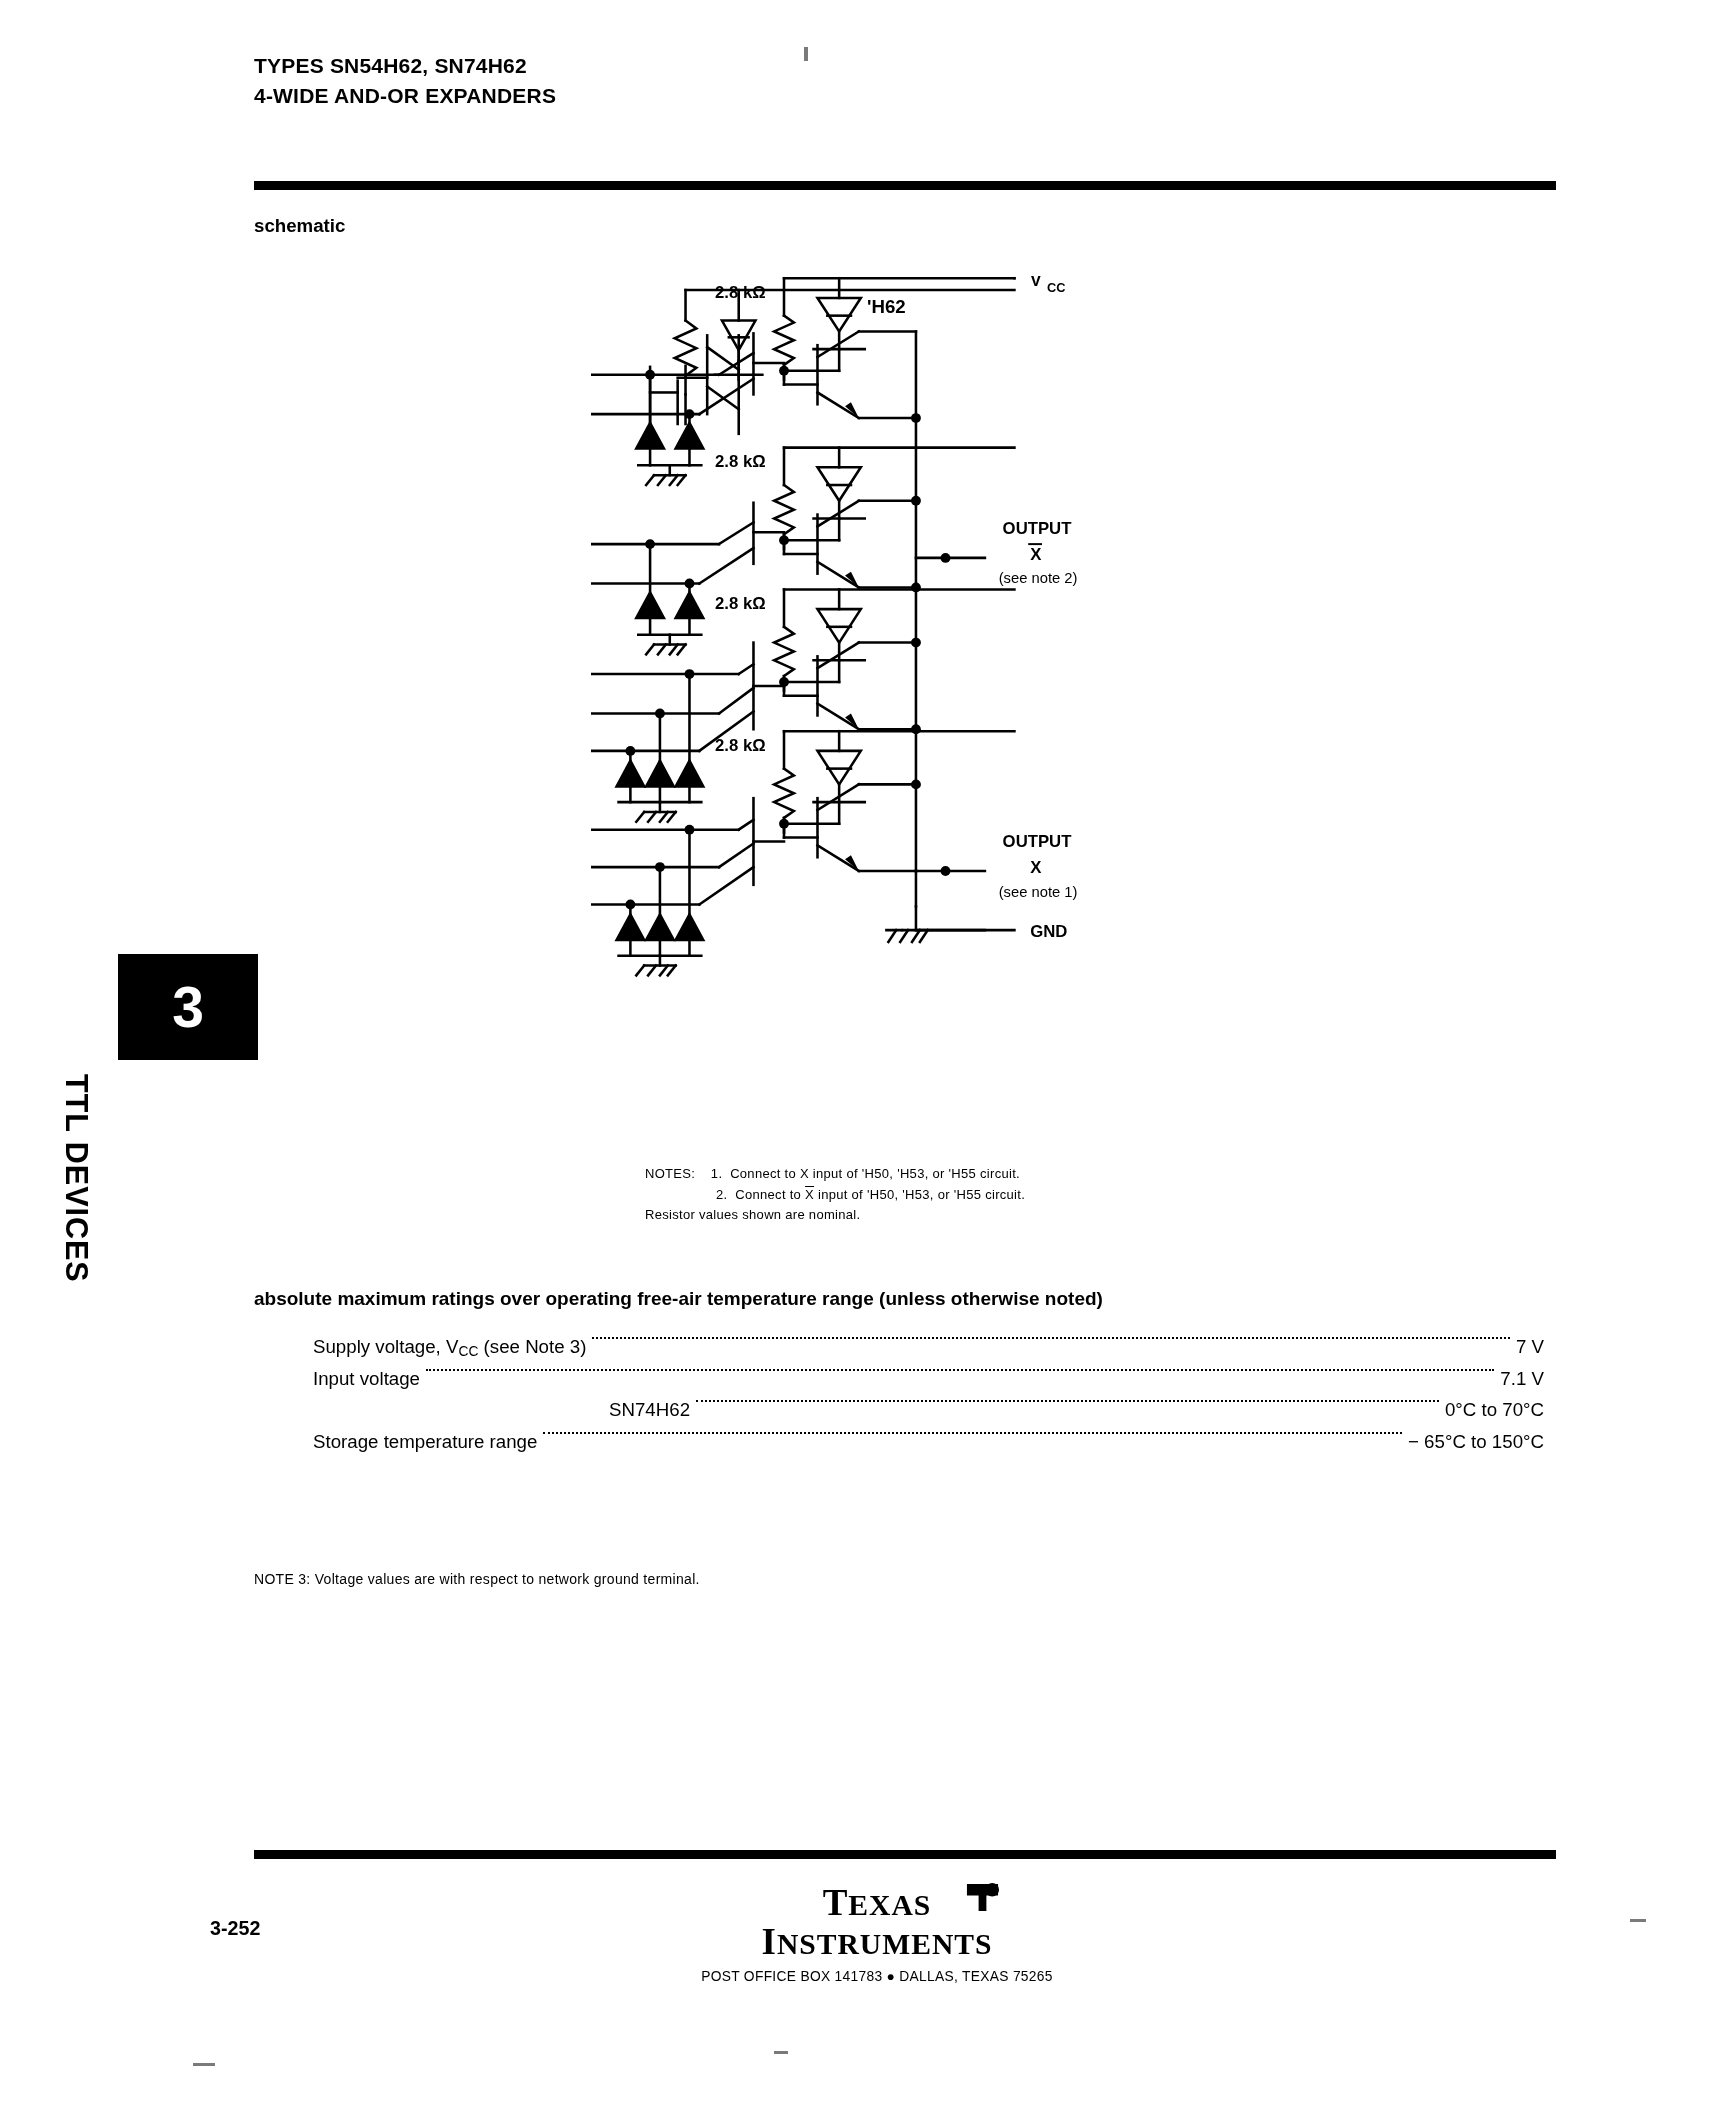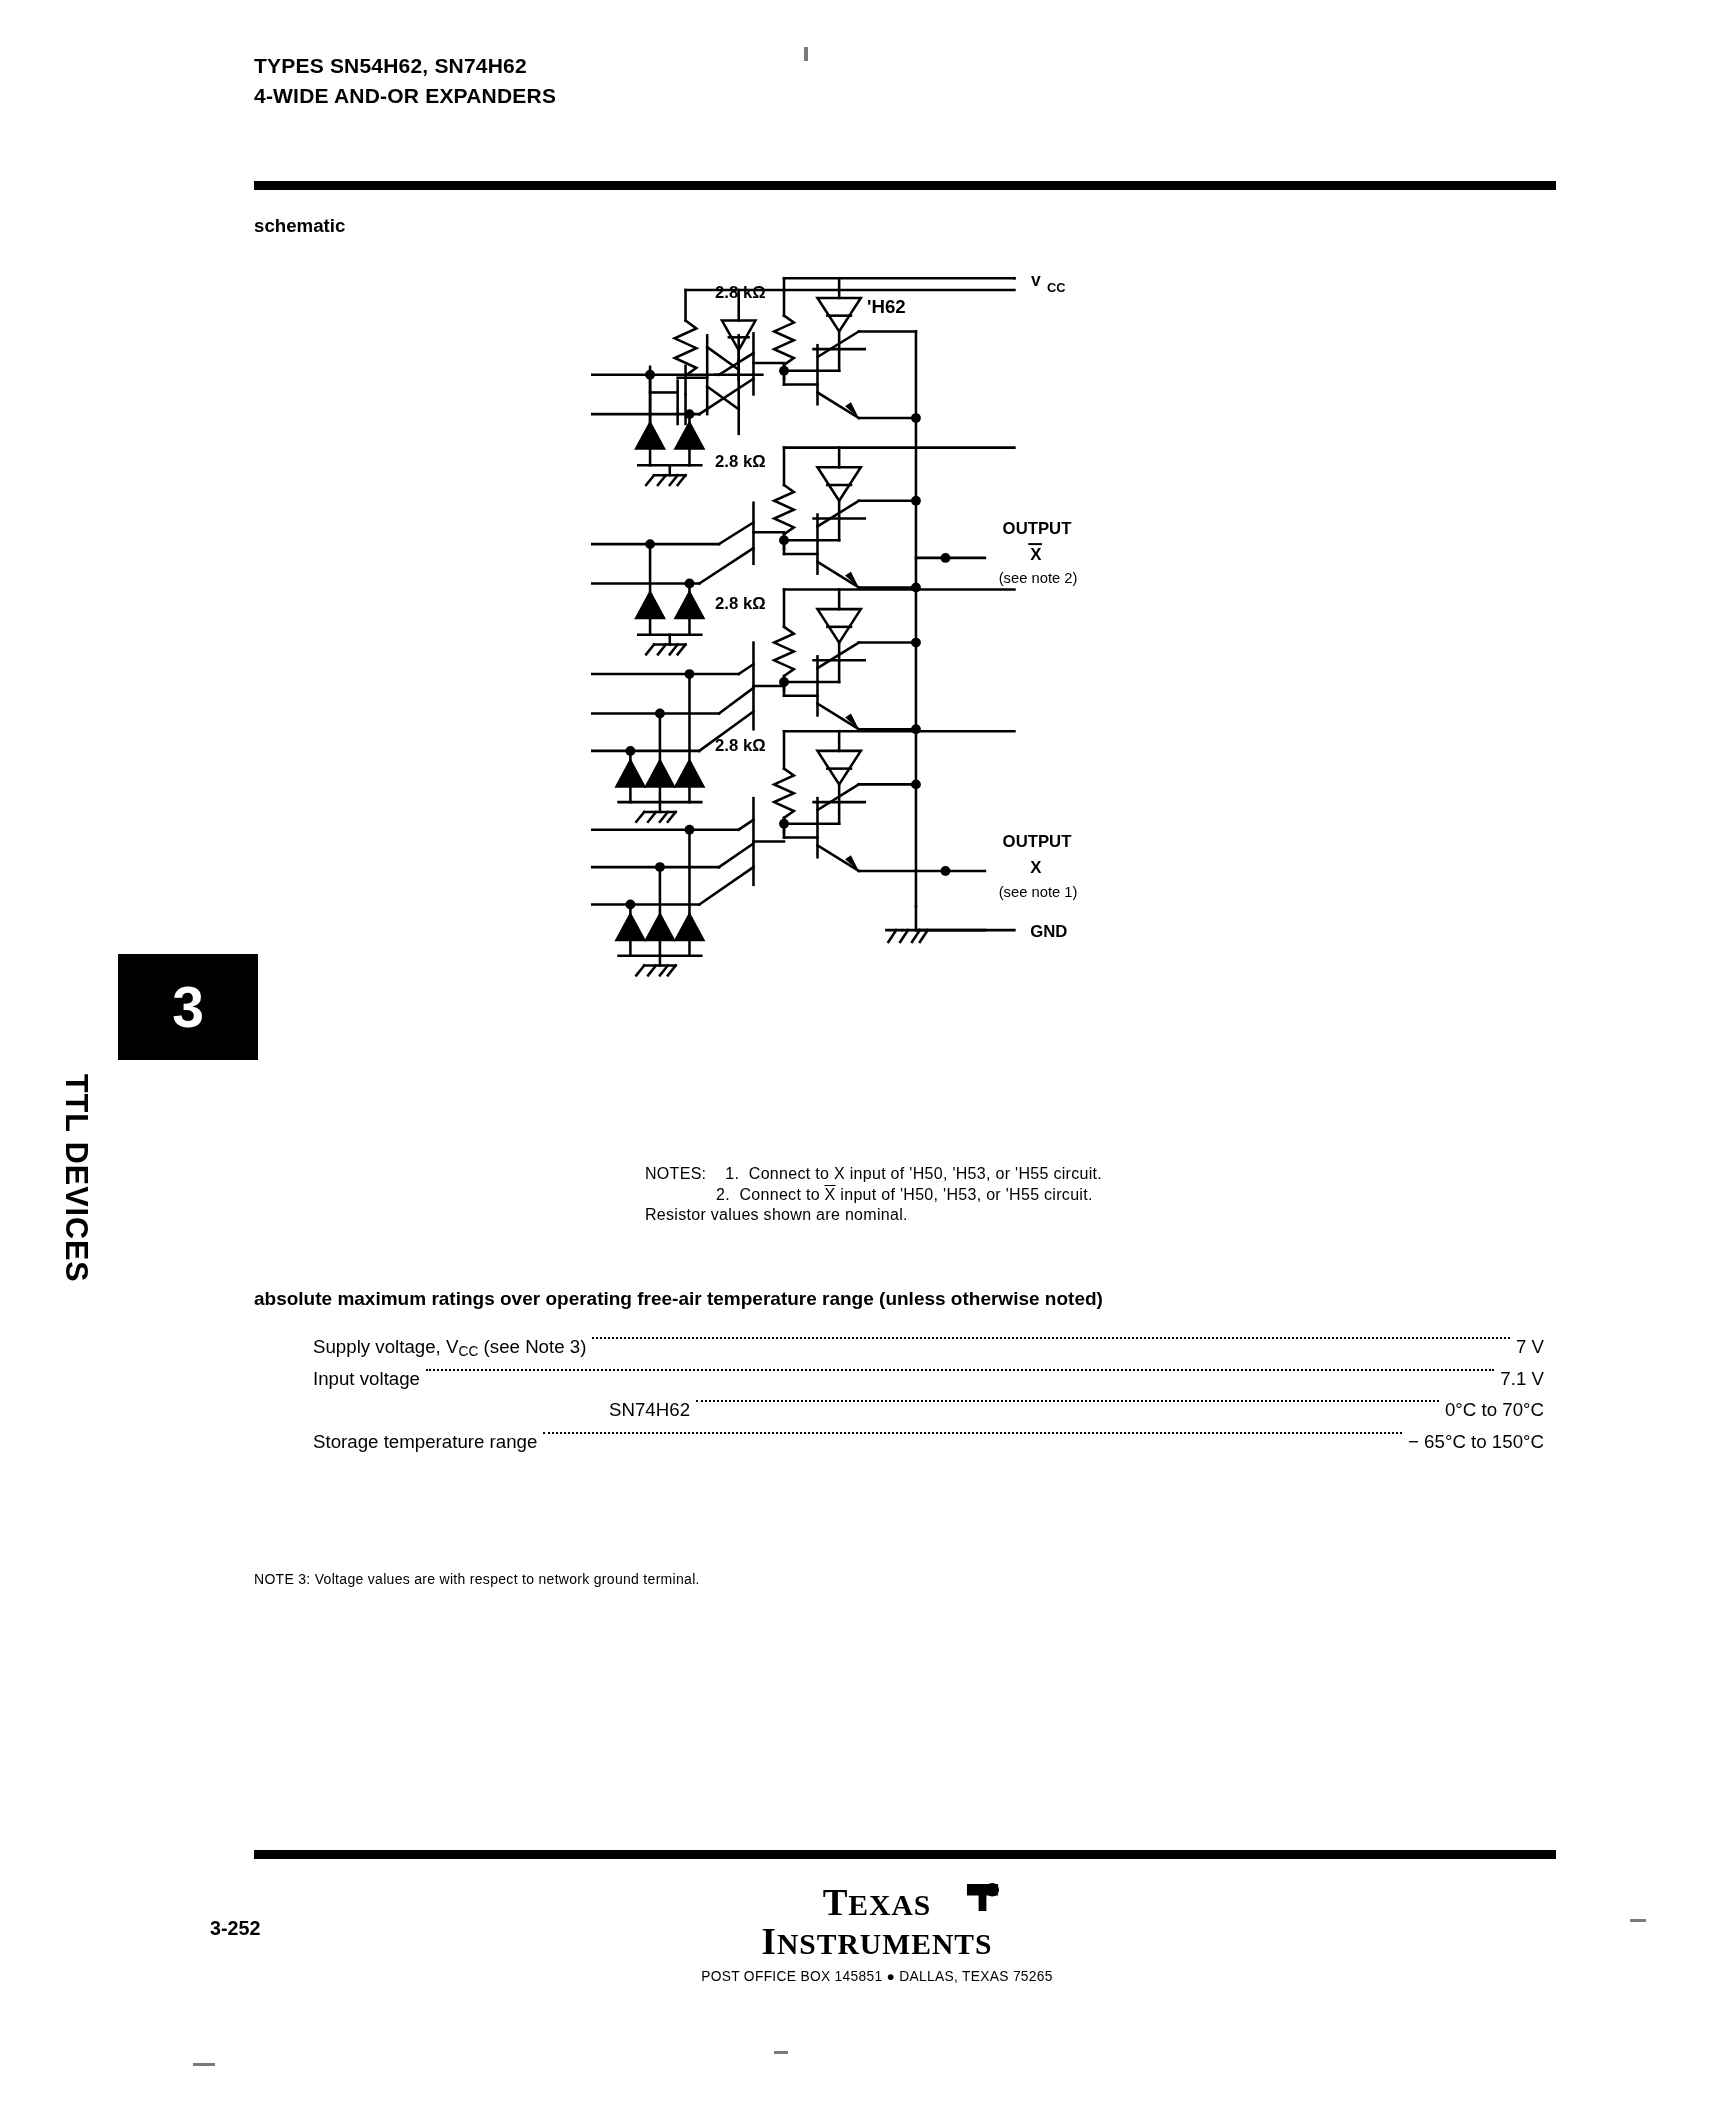--- a/index.html
+++ b/index.html
@@ -93,21 +93,21 @@
     left: 867px;
     top: 296px;
     font-size: 18.7px;
     font-weight: bold;
   }
   
   .notes {
     position: absolute;
     left: 645px;
     top: 1164px;
-    font-size: 16px;
+    font-size: 13px;
     line-height: 20.7px;
     letter-spacing: 0.3px;
   }
   .notes .n-row { white-space: nowrap; }
   .ovl { text-decoration: overline; }
   
   .ratings-head {
     position: absolute;
     left: 254px;
     top: 1288px;
@@ -537,21 +537,21 @@
   </div>
 
   <div class="note3">NOTE 3:  Voltage values are with respect to network ground terminal.</div>
 
   <div class="rule-bottom"></div>
   <div class="page-num">3-252</div>
 
   <div class="ti-logo">
     <div class="ti-1"><span class="cap">T</span><span>EXAS</span></div>
     <div class="ti-2"><span class="cap">I</span><span>NSTRUMENTS</span></div>
-    <div class="ti-addr">POST OFFICE BOX 145851 ● DALLAS, TEXAS 75265</div>
+    <div class="ti-addr">POST OFFICE BOX 141783 ● DALLAS, TEXAS 75265</div>
   </div>
   <div class="ti-mark">
     <svg width="39" height="35" viewBox="0 0 40 36">
       <path d="M4 4 L36 4 L36 16 L24 16 L24 32 L16 32 L16 16 L4 16 Z" fill="#000"></path>
       <circle cx="30" cy="10" r="7" fill="#000"></circle>
     </svg>
   </div>
 
   <div class="speck" style="left:804px; top:47px; width:3.9px; height:13.8px;"></div>
   <div class="speck" style="left:1630px; top:1919px; width:15.8px; height:3px;"></div>

